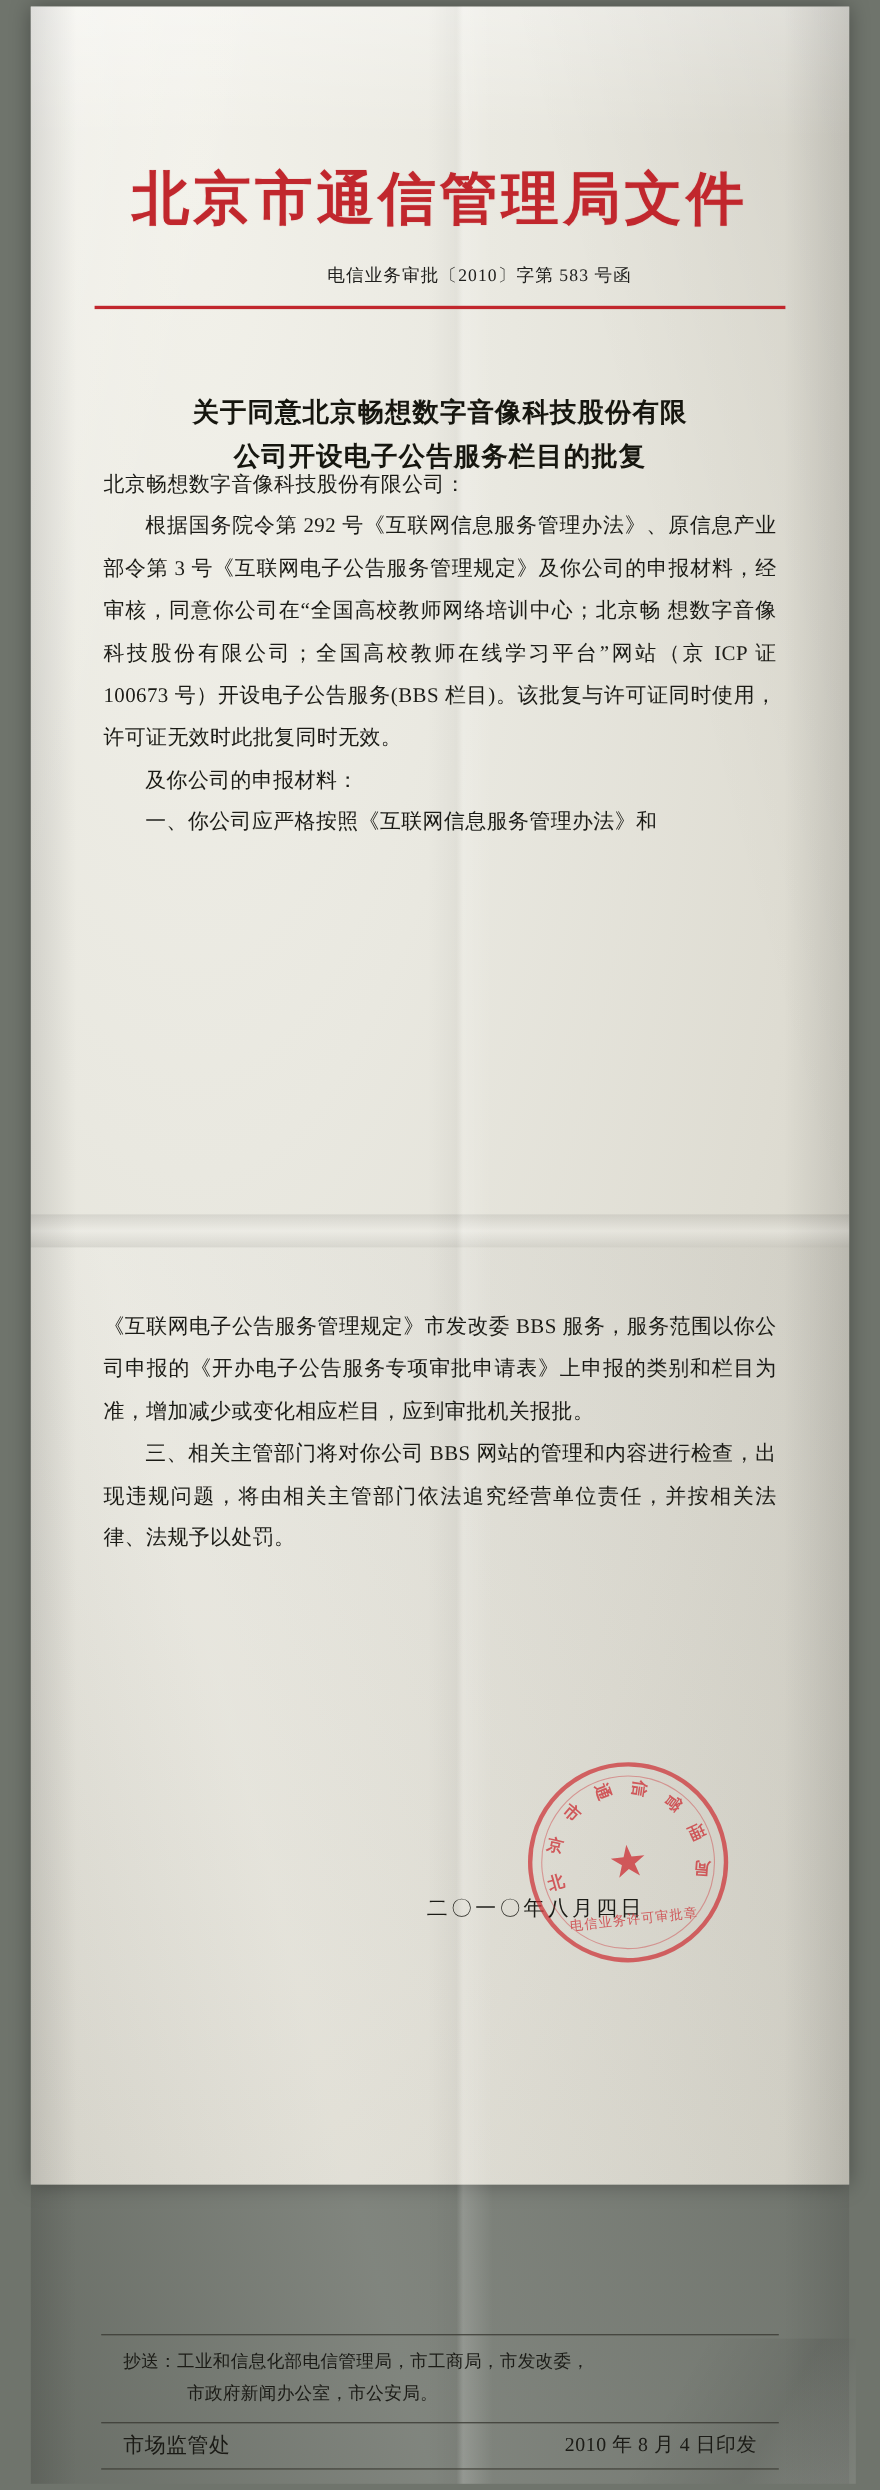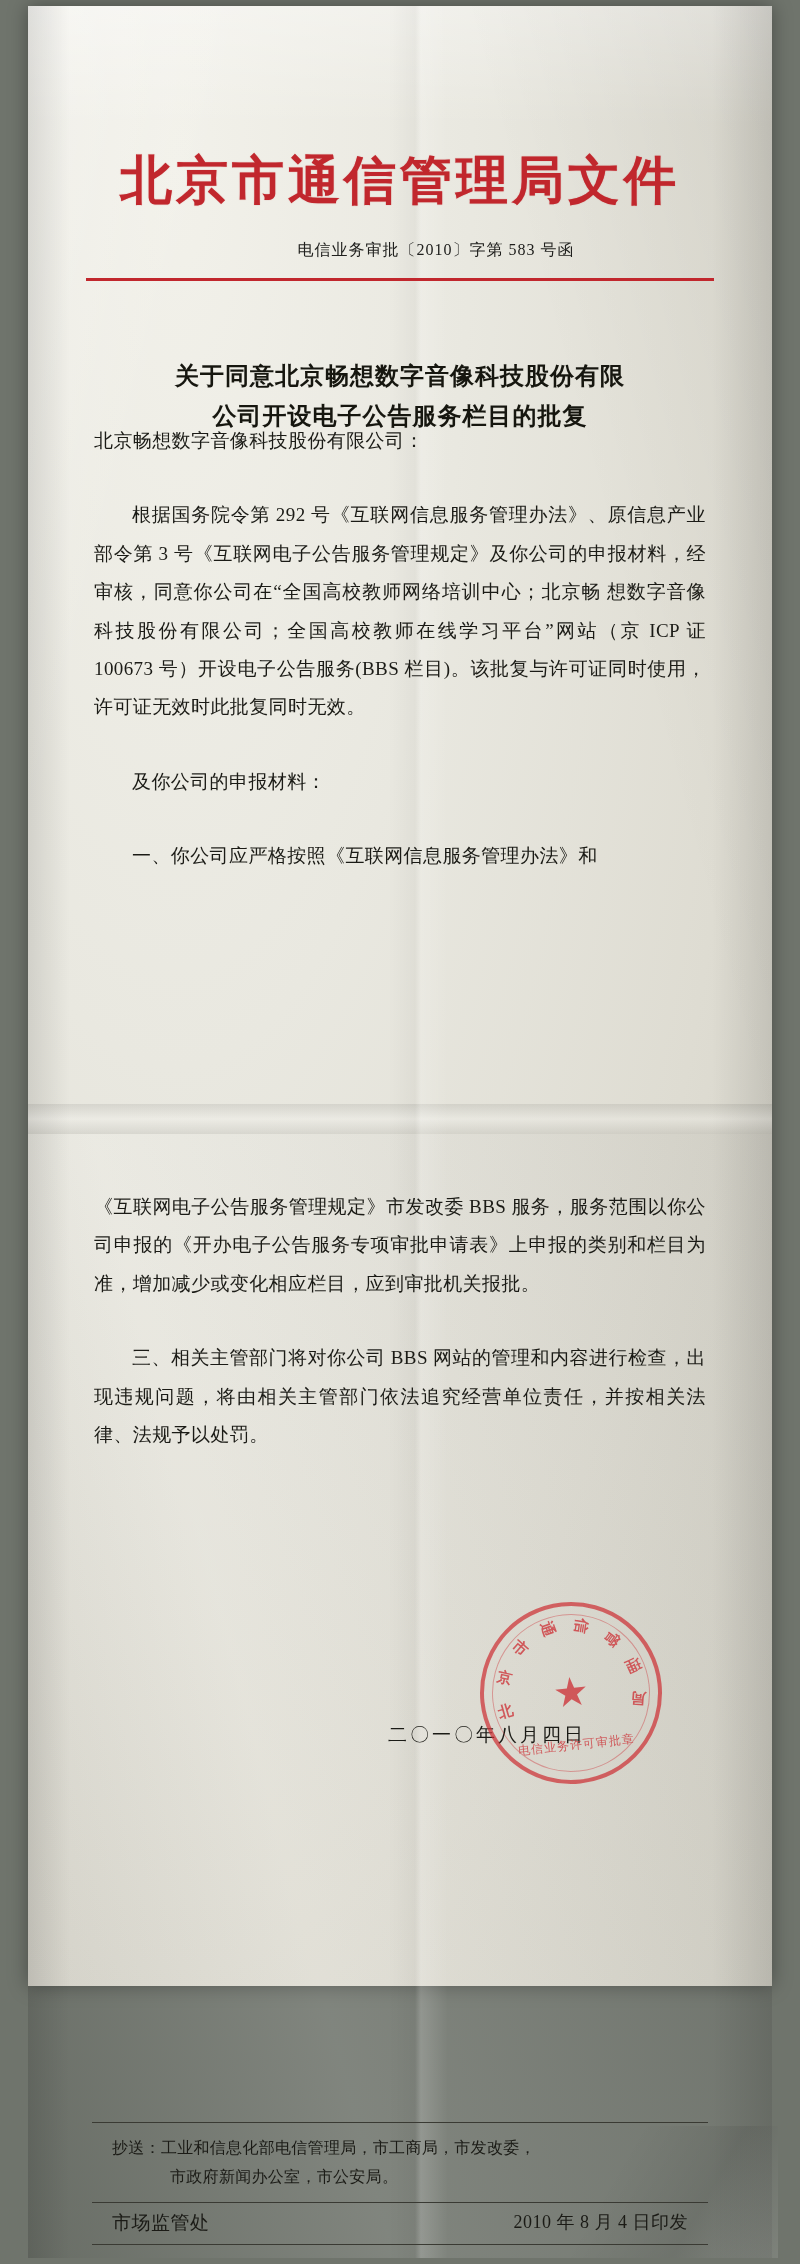--- a/index.html
+++ b/index.html
@@ -134,21 +134,21 @@
     font-size: 19px;
     line-height: 2.02;
     color: #1b1b16;
     letter-spacing: 0.4px;
     text-align: justify;
   }
   #body-top { top: 416px; }
   #body-bottom { top: 1182px; }
 
   .p { margin: 0; }
-  .p.indent { text-indent: 2em; margin-top: 36px; }
+  .p.indent { text-indent: 2em; }
 
   
   .sign-date {
     position: absolute;
     left: 360px;
     top: 1672px;
     font-size: 19px;
     letter-spacing: 3px;
     color: #1b1b16;
     margin-top: 44px;

